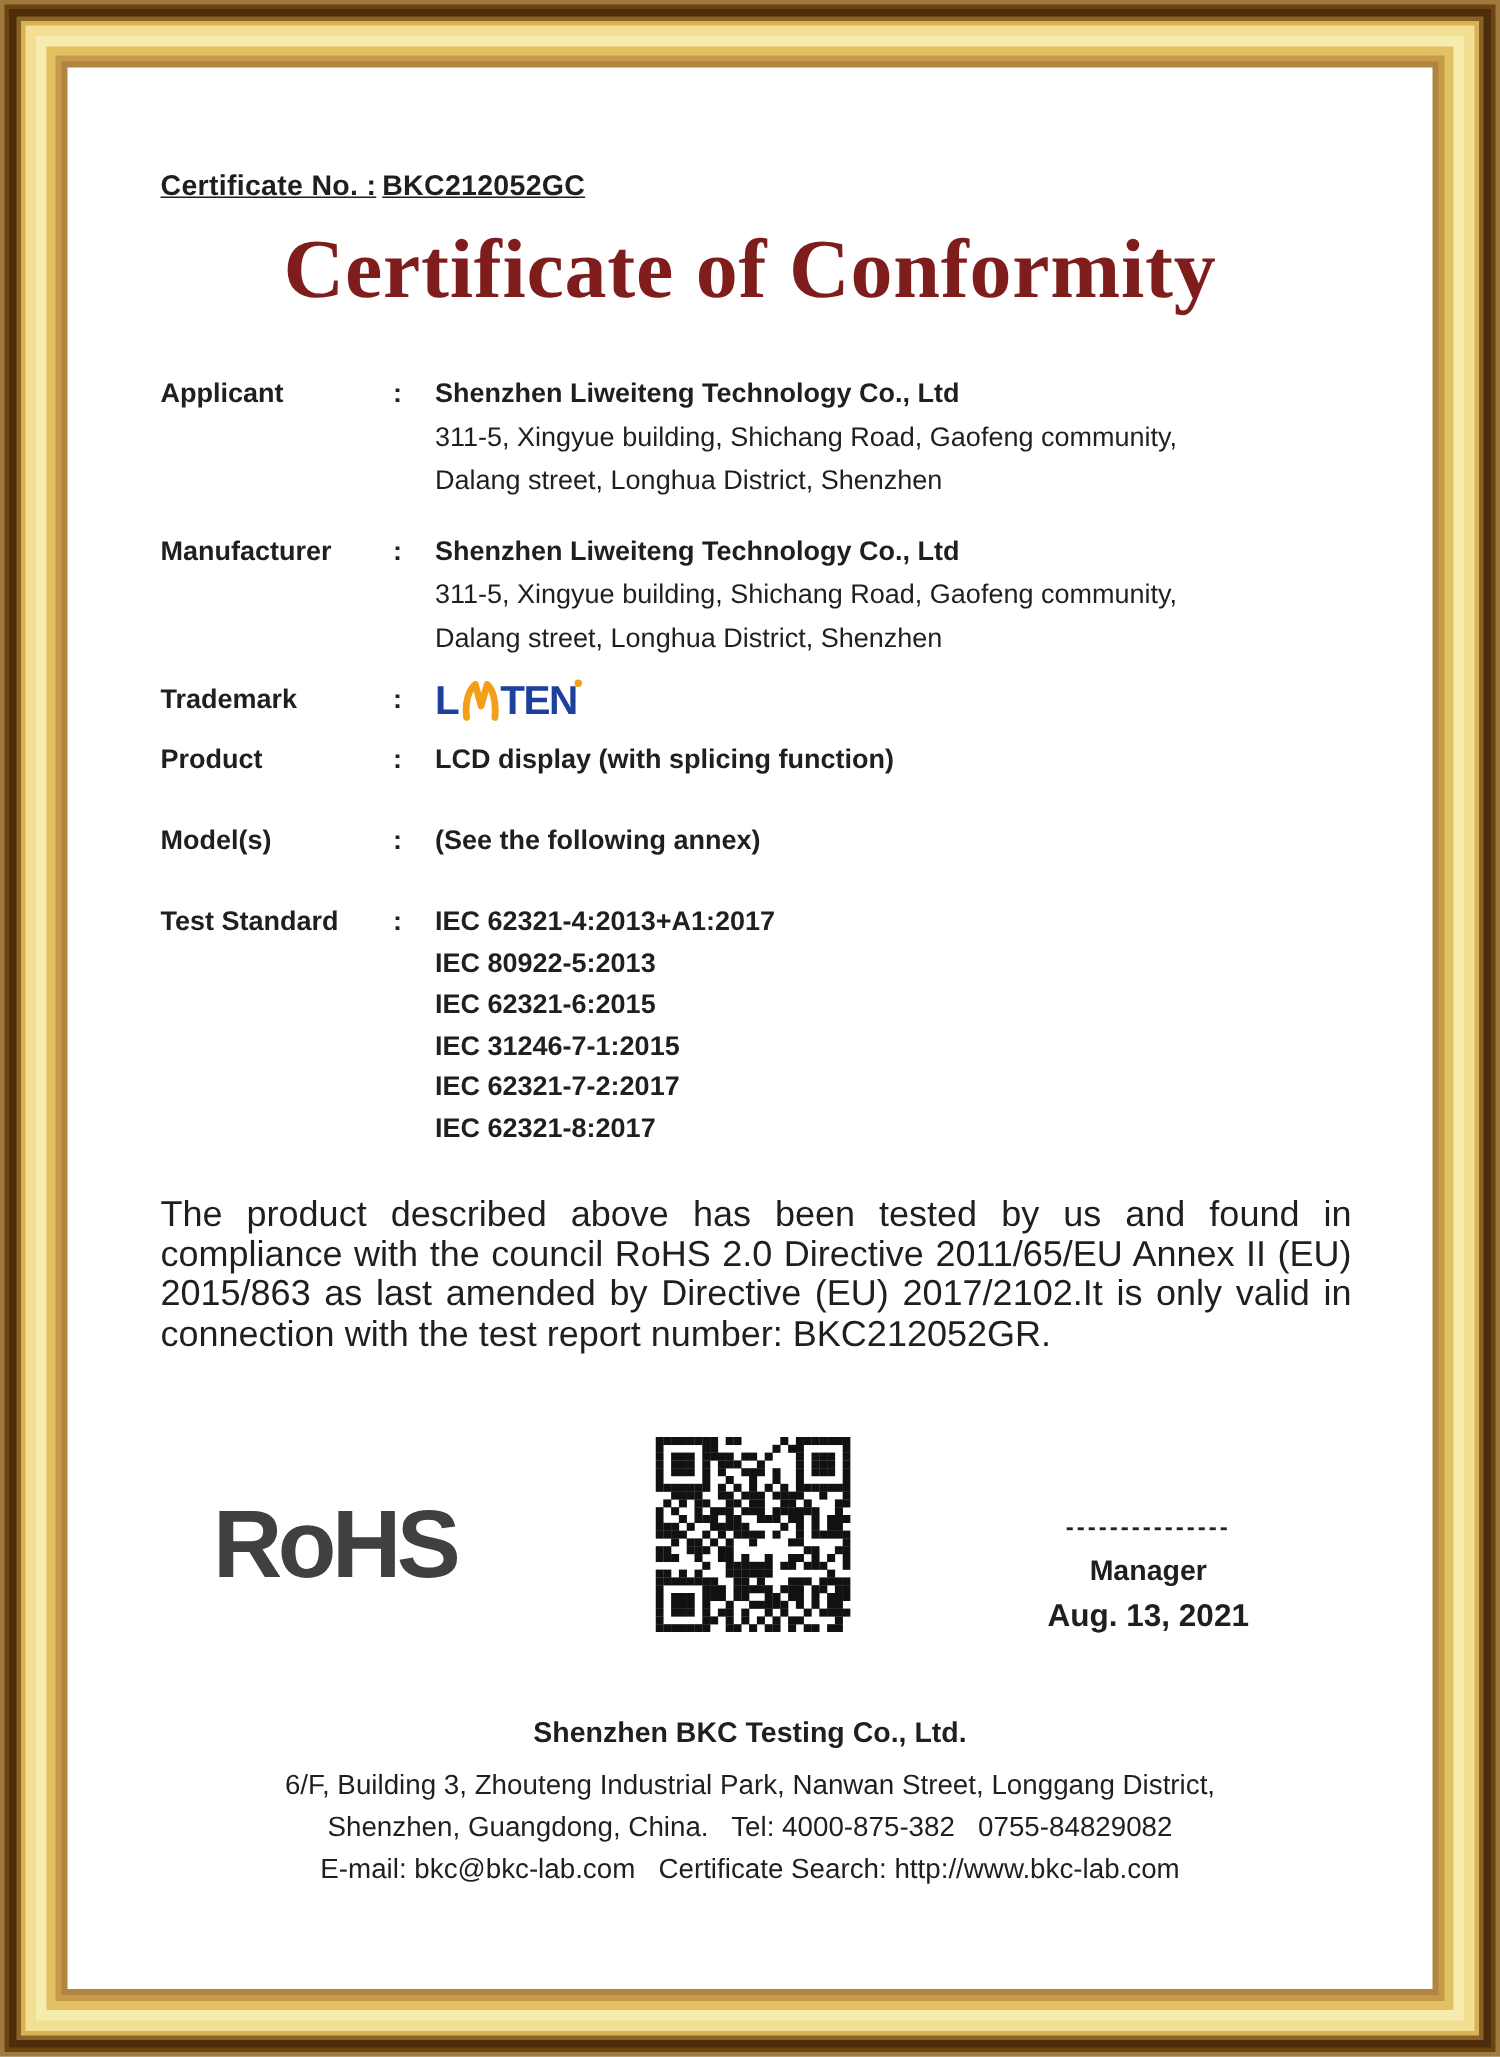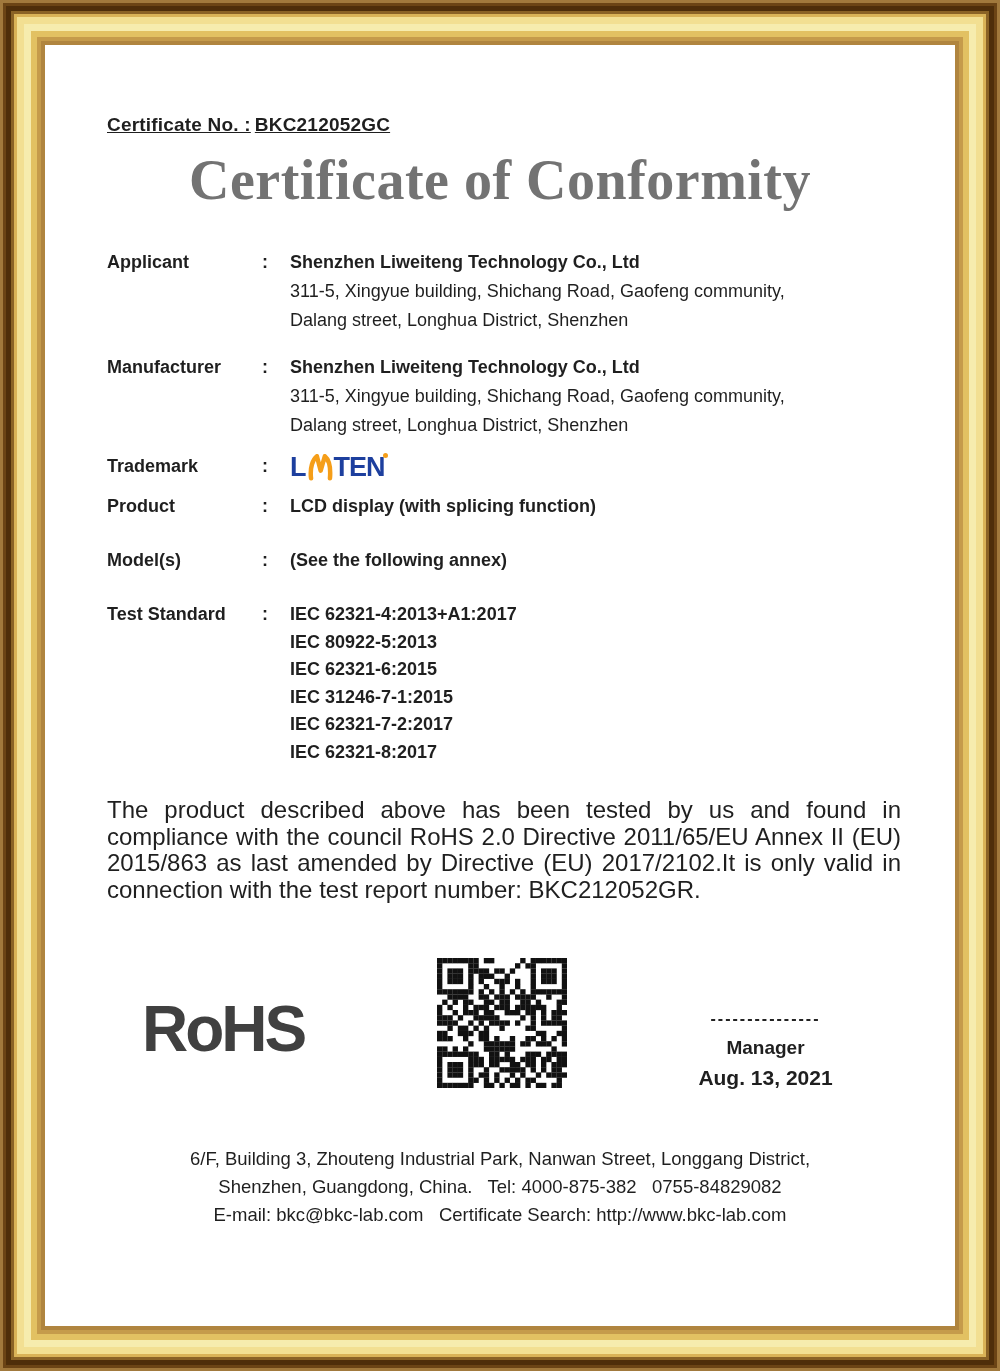--- a/index.html
+++ b/index.html
@@ -42,21 +42,21 @@
     font-size: 19px; font-weight: bold; letter-spacing: 0.2px; text-decoration: underline;
   }
   .cert-no span { margin-right: 4px; }
 
   .title {
     left: 0; top: 103px; width: 100%;
     text-align: center;
     font-family: "Liberation Serif", serif;
     font-weight: bold;
     font-size: 56px;
-    color: #737373;
+    color: #7f1d1d;
     letter-spacing: 0.5px;
   }
 
   .field-row {
     left: 62px;
     width: 800px;
     display: grid;
     grid-template-columns: 155px 28px 1fr;
     font-size: 18px;
     line-height: 29px;
@@ -558,19 +558,20 @@
         </svg>
     </div>
 
     <div class="abs signature">
       <div class="sig-line">---------------</div>
       <div class="sig-role">Manager</div>
       <div class="sig-date">Aug. 13, 2021</div>
     </div>
 
     <div class="abs footer">
+      <div class="footer-company">Shenzhen BKC Testing Co., Ltd.</div>
       <div class="footer-line">6/F, Building 3, Zhouteng Industrial Park, Nanwan Street, Longgang District,</div>
       <div class="footer-line">Shenzhen, Guangdong, China.   Tel: 4000-875-382   0755-84829082</div>
       <div class="footer-line">E-mail: bkc@bkc-lab.com   Certificate Search: http://www.bkc-lab.com</div>
     </div>
 
   </div>
 </div>
 
 </body></html>

